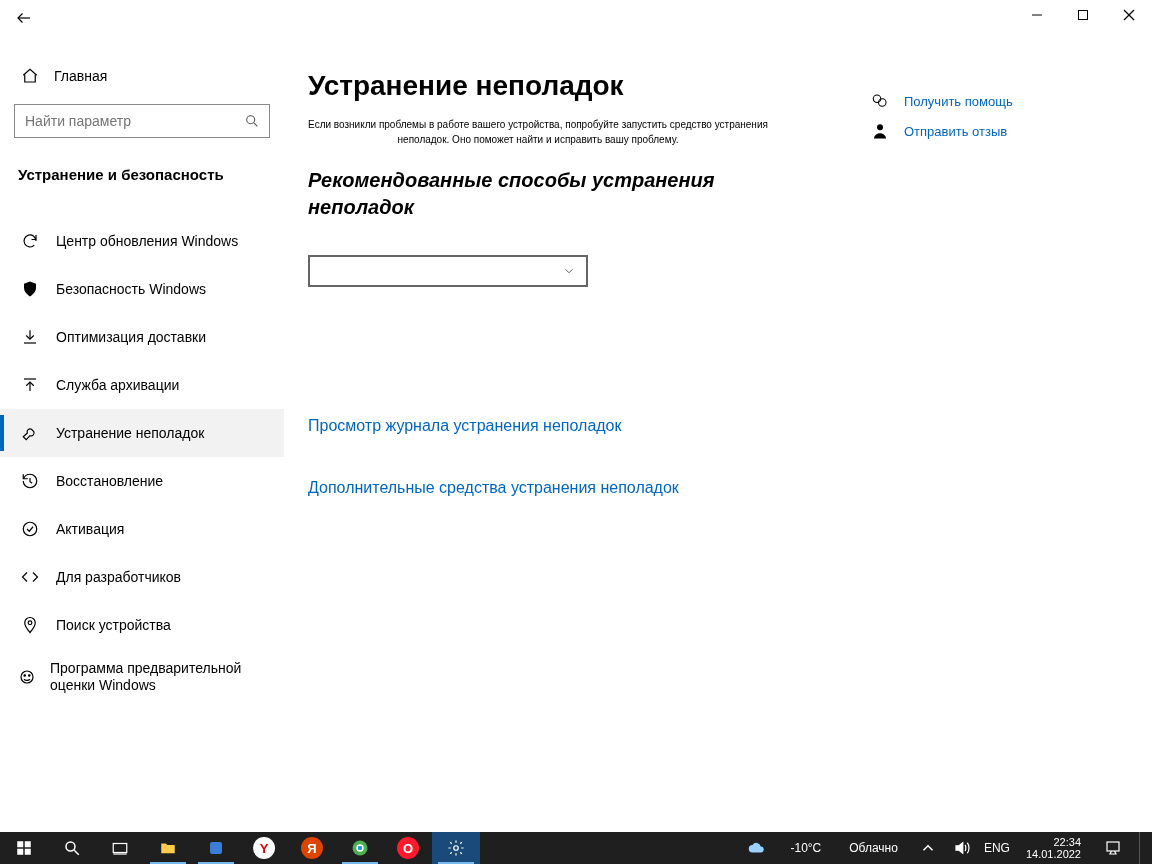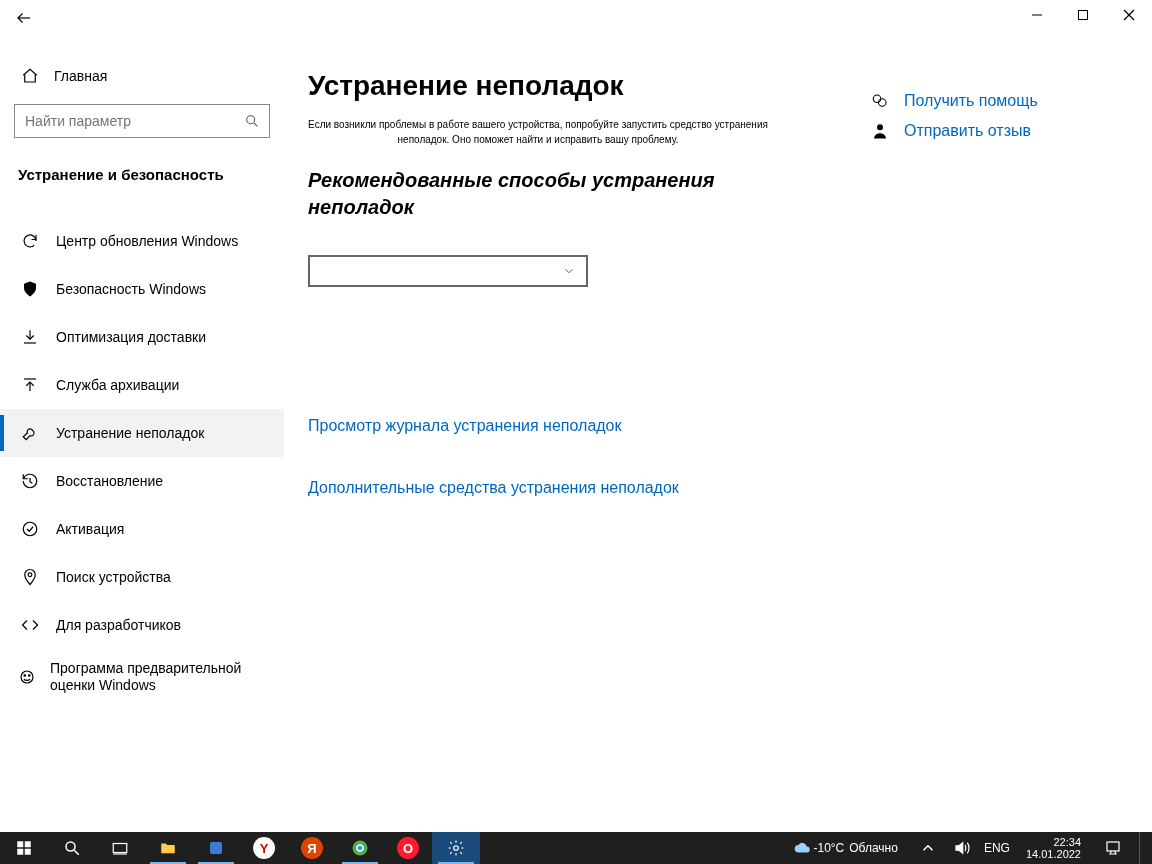--- a/index.html
+++ b/index.html
@@ -34,21 +34,21 @@
 .page-title { font-size:28px; font-weight:600; margin:16px 0 16px 0; }
 .page-desc { font-size:10px; line-height:1.45; max-width:460px; margin-bottom:20px;text-align:center; }
 .sub-heading { font-size:20px; font-weight:600; line-height:1.35; max-width:460px; margin-bottom:34px;font-style:italic; }
 .dropdown-empty { width:280px; height:32px; border:2px solid #666; box-sizing:border-box; display:flex; align-items:center; justify-content:flex-end; padding-right:10px; }
 .dropdown-empty svg { width:14px; height:14px; }
 .link { color:#0067c0; font-size:16px; display:inline-block; }
 .link.block { margin-top:0; }
 .help-col { width:260px; padding-top:38px; padding-left:40px; }
 .help-row { display:flex; align-items:center; margin-bottom:12px; }
 .help-row .hicon { width:24px; display:flex; align-items:center; justify-content:center; margin-right:12px; }
-.help-row .hlabel { color:#0067c0; font-size:16px; }
+.help-row .hlabel { color:#0067c0; font-size:13px; }
 
 .taskbar { width:1152px; height:32px; background:#1f1f1f; position:relative; display:flex; align-items:center; color:#fff; font-size:12px; }
 .taskbar .tb-left { display:flex; align-items:center; height:100%; }
 .taskbar .tb-btn { width:48px; height:32px; display:flex; align-items:center; justify-content:center; position:relative; }
 .taskbar .tb-btn.under::after { content:""; position:absolute; bottom:0; left:6px; right:6px; height:2px; background:#76b9ed; }
 .taskbar .tb-btn.narrow { width:38px; }
 .taskbar .tb-spacer { flex:1; }
 .taskbar .tb-right { display:flex; align-items:center; height:100%; gap:10px; padding-right:6px; }
 .taskbar .clock { text-align:right; line-height:1.1; font-size:11px; padding:0 6px; }
 .taskbar svg { width:18px; height:18px; }
@@ -176,34 +176,34 @@
               <svg viewBox="0 0 24 24" width="18" height="18" fill="none" stroke="#000" stroke-width="1.6">
                 <circle cx="12" cy="12" r="9"></circle>
                 <path d="M8 12l3 3 5-6"></path>
               </svg>
             </span>
           <span class="nlabel">Активация</span>
         </div>
         <div class="nav-item">
           <span class="nicon">
               <svg viewBox="0 0 24 24" width="18" height="18" fill="none" stroke="#000" stroke-width="1.6">
+                <path d="M8 6l-6 6 6 6"></path>
+                <path d="M16 6l6 6-6 6"></path>
+              </svg>
+            </span>
+          <span class="nlabel">Для разработчиков</span>
+        </div>
+        <div class="nav-item">
+          <span class="nicon">
+              <svg viewBox="0 0 24 24" width="18" height="18" fill="none" stroke="#000" stroke-width="1.6">
                 <path d="M12 2a7 7 0 017 7c0 5-7 13-7 13S5 14 5 9a7 7 0 017-7z"></path>
                 <circle cx="12" cy="9" r="2.5"></circle>
               </svg>
             </span>
           <span class="nlabel">Поиск устройства</span>
-        </div>
-        <div class="nav-item">
-          <span class="nicon">
-              <svg viewBox="0 0 24 24" width="18" height="18" fill="none" stroke="#000" stroke-width="1.6">
-                <path d="M8 6l-6 6 6 6"></path>
-                <path d="M16 6l6 6-6 6"></path>
-              </svg>
-            </span>
-          <span class="nlabel">Для разработчиков</span>
         </div>
         <div class="nav-item tall">
           <span class="nicon">
               <svg viewBox="0 0 24 24" width="18" height="18" fill="none" stroke="#000" stroke-width="1.6">
                 <circle cx="12" cy="12" r="8"></circle>
                 <circle cx="9" cy="10" r="1" fill="#000"></circle>
                 <circle cx="15" cy="10" r="1" fill="#000"></circle>
                 <path d="M8 15c1 1 2 1.5 4 1.5s3-.5 4-1.5"></path>
               </svg>
             </span>
@@ -302,21 +302,21 @@
       </div>
     <div class="tb-btn under" style="background:#1a4a7a;">
         <svg viewBox="0 0 24 24" fill="none" stroke="#fff" stroke-width="1.6">
           <circle cx="12" cy="12" r="3"></circle>
           <path d="M12 2v3M12 19v3M4.2 4.2l2.1 2.1M17.7 17.7l2.1 2.1M2 12h3M19 12h3M4.2 19.8l2.1-2.1M17.7 6.3l2.1-2.1"></path>
         </svg>
       </div>
   </div>
   <div class="tb-spacer"></div>
   <div class="tb-right">
-    <div class="tb-btn narrow" style="width:auto; gap:1px; padding:0 8px;">
+    <div class="tb-btn narrow" style="width:auto; gap:24px; padding:0 8px;">
       <svg viewBox="0 0 24 24" width="16" height="16">
           <path fill="#9cd0ff" d="M6 18a5 5 0 010-10 6 6 0 0111 2 4 4 0 010 8H6z"></path>
         </svg>
       <span>-10°C</span>
       <span style="margin-left:4px;">Облачно</span>
     </div>
     <div class="tb-btn narrow" style="width:24px;">
         <svg viewBox="0 0 24 24" width="12" height="12" fill="none" stroke="#fff" stroke-width="2">
           <path d="M6 15l6-6 6 6"></path>
         </svg>

